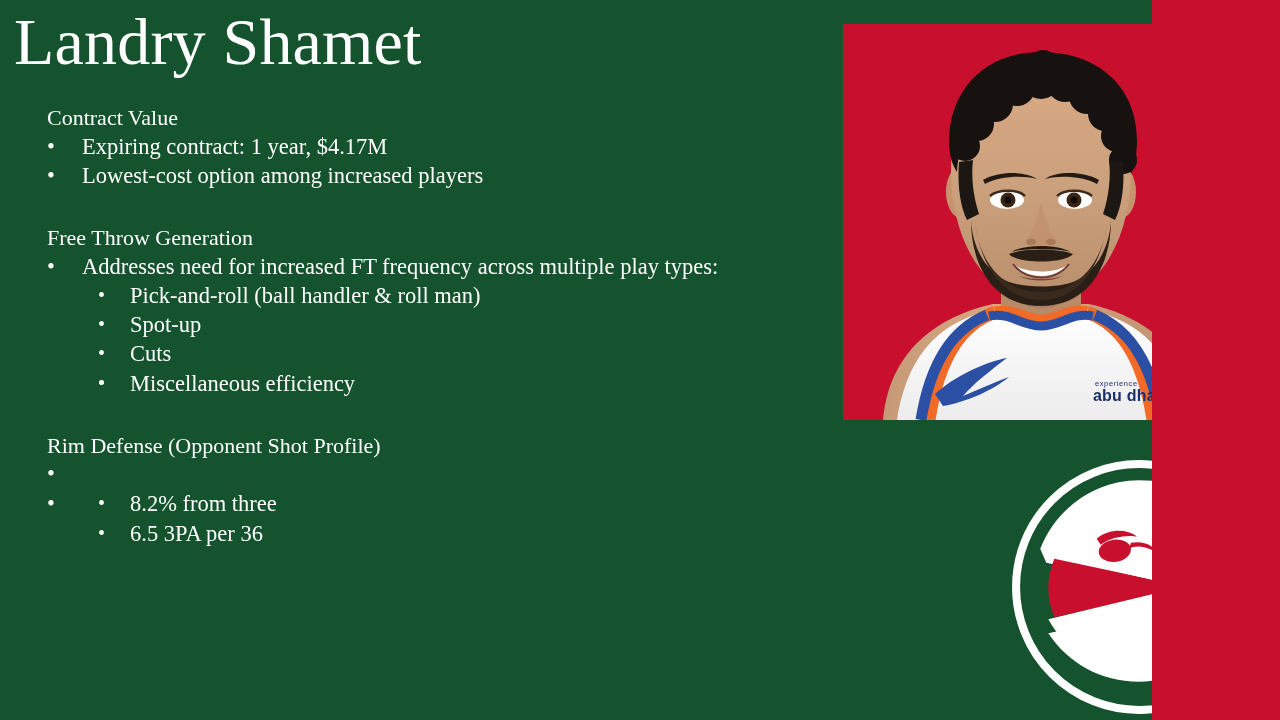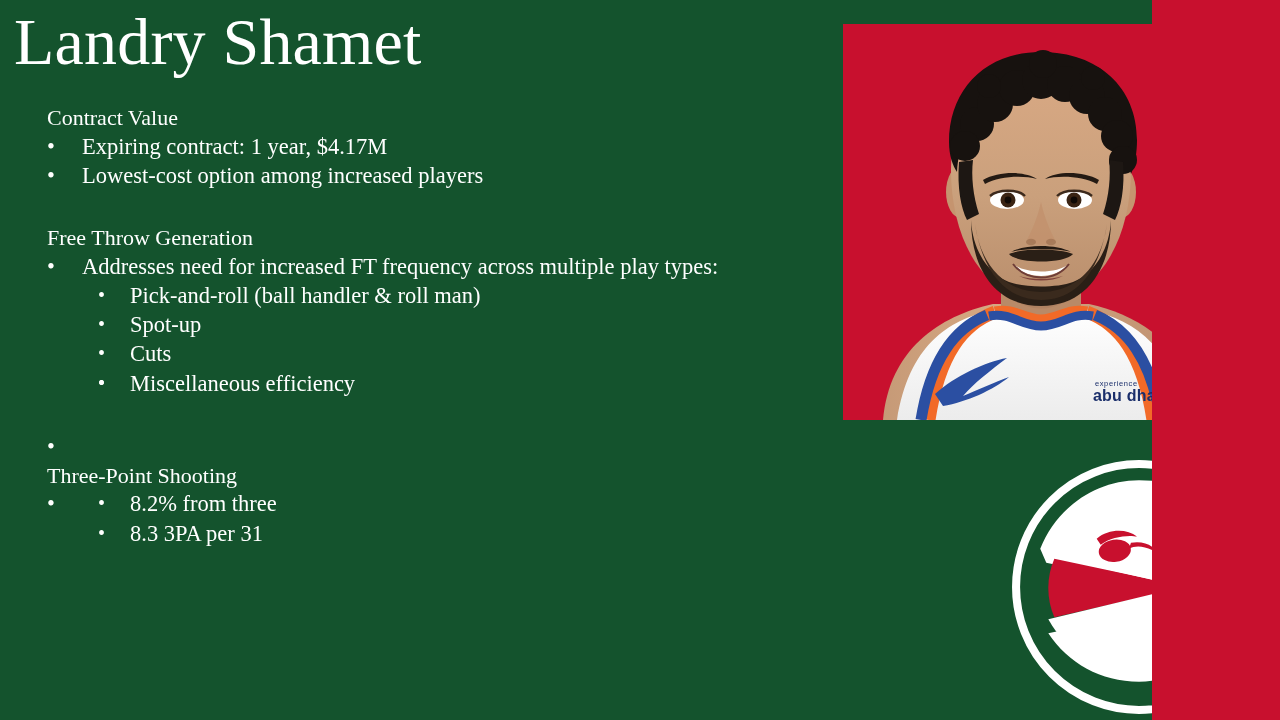--- a/index.html
+++ b/index.html
@@ -115,44 +115,44 @@
         <li>
           <span class="bullet">•</span>
           <span>Miscellaneous efficiency</span>
         </li>
       </ul>
     </div>
 
     <div class="gap-lg"></div>
 
     <div class="section">
+      <div class="sec-heading">Rim Defense (Opponent Shot Profile)</div>
       <ul class="lvl1">
         <li>
           <span class="bullet">•</span>
         </li>
       </ul>
     </div>
 
     <div class="gap-md"></div>
 
     <div class="section">
-      <div class="sec-heading">Three-Point Shooting</div>
       <ul class="lvl1">
         <li>
           <span class="bullet">•</span>
         </li>
       </ul>
       <ul class="lvl2">
         <li>
           <span class="bullet">•</span>
           <span>8.2% from three</span>
         </li>
         <li>
           <span class="bullet">•</span>
-          <span>8.3 3PA per 31</span>
+          <span>6.5 3PA per 36</span>
         </li>
       </ul>
     </div>
 
   </div>
 
   <div class="photo">
     <svg viewBox="0 0 396 396" xmlns="http://www.w3.org/2000/svg">
       <defs>
         <clipPath id="photoClip">

